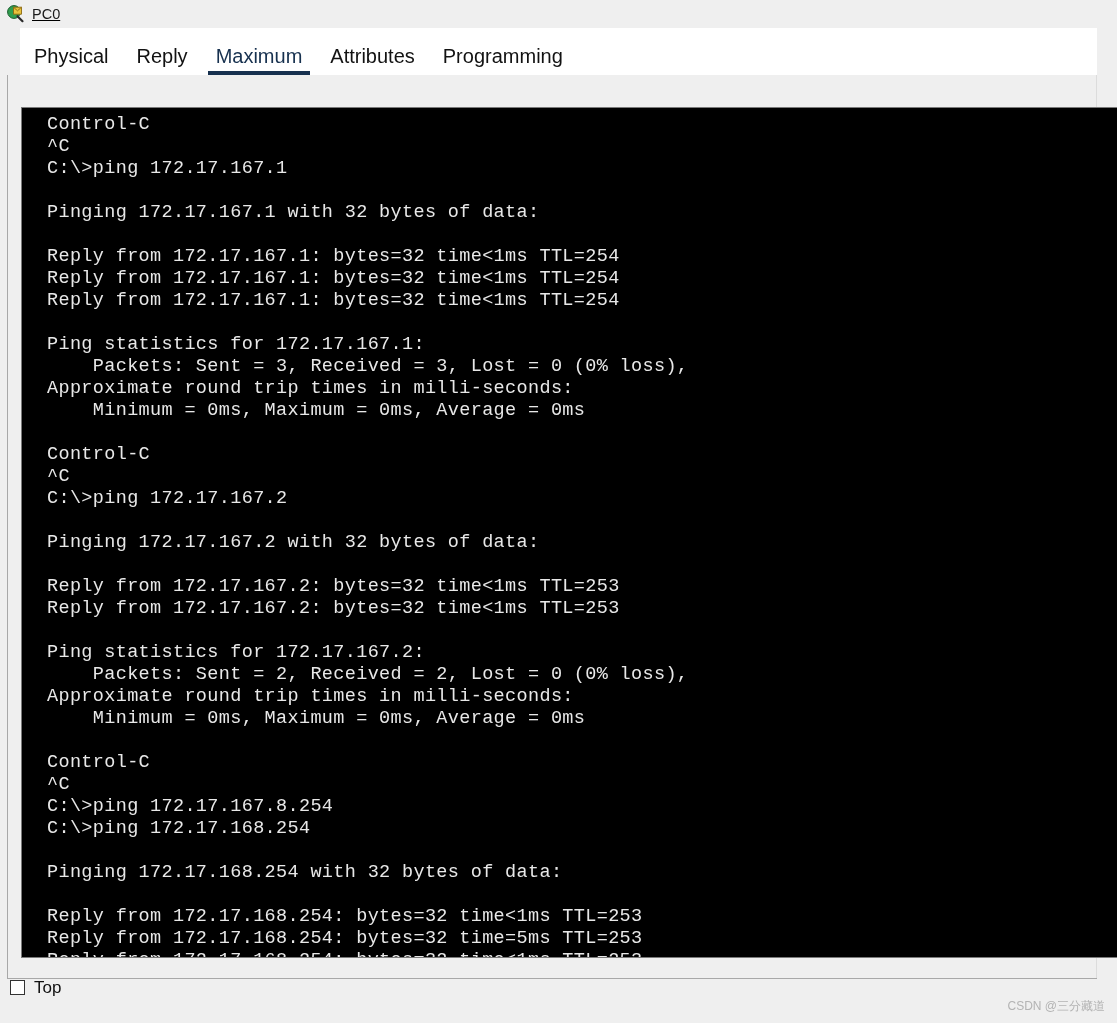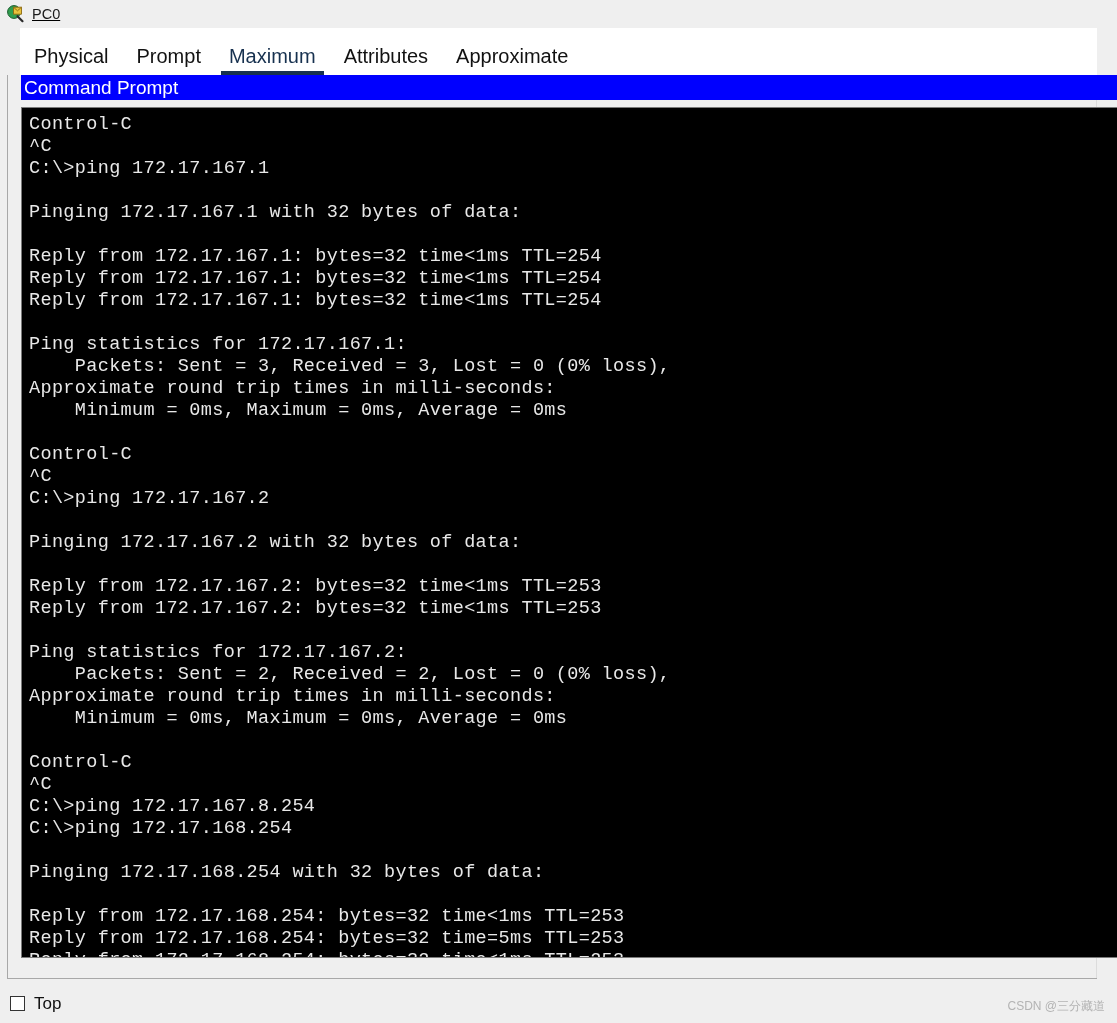--- a/index.html
+++ b/index.html
@@ -117,20 +117,21 @@
     overflow: hidden;
   }
   .terminal {
     color: #e8e8e8;
     font-family: "Liberation Mono", "DejaVu Sans Mono", monospace;
     font-size: 18.5px;
     line-height: 22px;
     padding: 6px 0 0 7px;
     white-space: pre;
     letter-spacing: 0.35px;
+    margin-left: 18px;
   }
   .term-line {
     height: 22px;
   }
 
   
   .footer {
     position: absolute;
     left: 0;
     top: 978px;
@@ -143,21 +144,21 @@
     position: absolute;
     left: 7px;
     right: 20px;
     top: 0px;
     height: 1px;
     background: #a8a8a8;
   }
   .top-check {
     position: absolute;
     left: 10px;
-    top: 17px;
+    top: 1px;
     display: flex;
     align-items: center;
   }
   .checkbox-box {
     width: 15px;
     height: 15px;
     border: 1px solid #333333;
     background: #ffffff;
     box-sizing: border-box;
     flex: 0 0 auto;
@@ -188,29 +189,28 @@
       <polygon points="7.5,3.2 15.5,3.2 15.5,10.2 7.5,10.2" fill="#e8c33c" stroke="#8d6a10" stroke-width="0.9"></polygon>
       <polyline points="7.5,3.2 11.5,6.8 15.5,3.2" fill="none" stroke="#8d6a10" stroke-width="0.9"></polyline>
     </svg>
   </span>
   <span class="titlebar-title">PC0</span>
 </div>
 
 <div class="tabstrip-wrap">
   <div class="tabstrip">
     <div class="tab">Physical</div>
-    <div class="tab">Prompt</div>
+    <div class="tab">Reply</div>
     <div class="tab selected">Maximum</div>
     <div class="tab">Attributes</div>
-    <div class="tab">Approximate</div>
+    <div class="tab">Programming</div>
   </div>
 </div>
 
 <div class="panel">
-  <div class="cp-header">Command Prompt</div>
   <div class="terminal-outer">
     <div class="terminal" id="terminal-lines"><div class="term-line">Control-C</div><div class="term-line">^C</div><div class="term-line">C:\&gt;ping 172.17.167.1</div><div class="term-line"></div><div class="term-line">Pinging 172.17.167.1 with 32 bytes of data:</div><div class="term-line"></div><div class="term-line">Reply from 172.17.167.1: bytes=32 time&lt;1ms TTL=254</div><div class="term-line">Reply from 172.17.167.1: bytes=32 time&lt;1ms TTL=254</div><div class="term-line">Reply from 172.17.167.1: bytes=32 time&lt;1ms TTL=254</div><div class="term-line"></div><div class="term-line">Ping statistics for 172.17.167.1:</div><div class="term-line">    Packets: Sent = 3, Received = 3, Lost = 0 (0% loss),</div><div class="term-line">Approximate round trip times in milli-seconds:</div><div class="term-line">    Minimum = 0ms, Maximum = 0ms, Average = 0ms</div><div class="term-line"></div><div class="term-line">Control-C</div><div class="term-line">^C</div><div class="term-line">C:\&gt;ping 172.17.167.2</div><div class="term-line"></div><div class="term-line">Pinging 172.17.167.2 with 32 bytes of data:</div><div class="term-line"></div><div class="term-line">Reply from 172.17.167.2: bytes=32 time&lt;1ms TTL=253</div><div class="term-line">Reply from 172.17.167.2: bytes=32 time&lt;1ms TTL=253</div><div class="term-line"></div><div class="term-line">Ping statistics for 172.17.167.2:</div><div class="term-line">    Packets: Sent = 2, Received = 2, Lost = 0 (0% loss),</div><div class="term-line">Approximate round trip times in milli-seconds:</div><div class="term-line">    Minimum = 0ms, Maximum = 0ms, Average = 0ms</div><div class="term-line"></div><div class="term-line">Control-C</div><div class="term-line">^C</div><div class="term-line">C:\&gt;ping 172.17.167.8.254</div><div class="term-line">C:\&gt;ping 172.17.168.254</div><div class="term-line"></div><div class="term-line">Pinging 172.17.168.254 with 32 bytes of data:</div><div class="term-line"></div><div class="term-line">Reply from 172.17.168.254: bytes=32 time&lt;1ms TTL=253</div><div class="term-line">Reply from 172.17.168.254: bytes=32 time=5ms TTL=253</div><div class="term-line">Reply from 172.17.168.254: bytes=32 time&lt;1ms TTL=253</div></div>
   </div>
 </div>
 
 <div class="footer">
   <div class="footer-sep"></div>
   <div class="top-check">
     <span class="checkbox-box"></span>
     <span class="top-label">Top</span>

